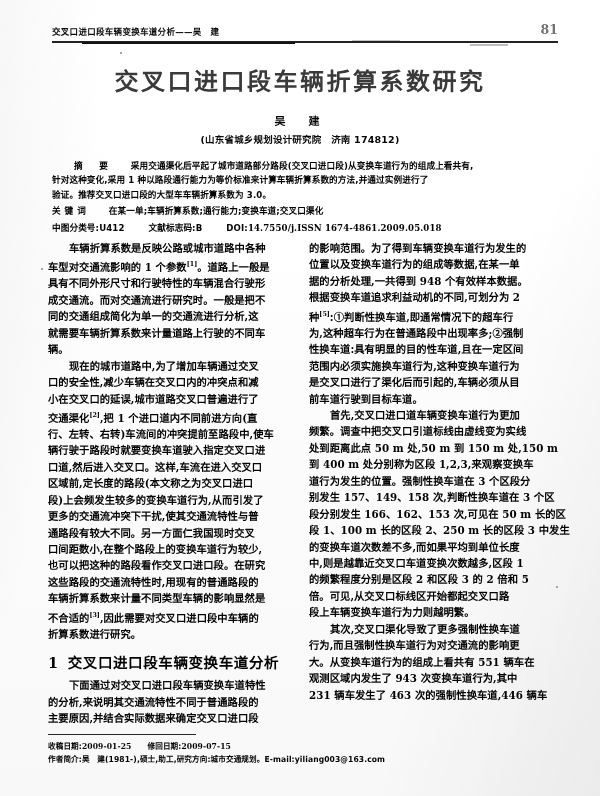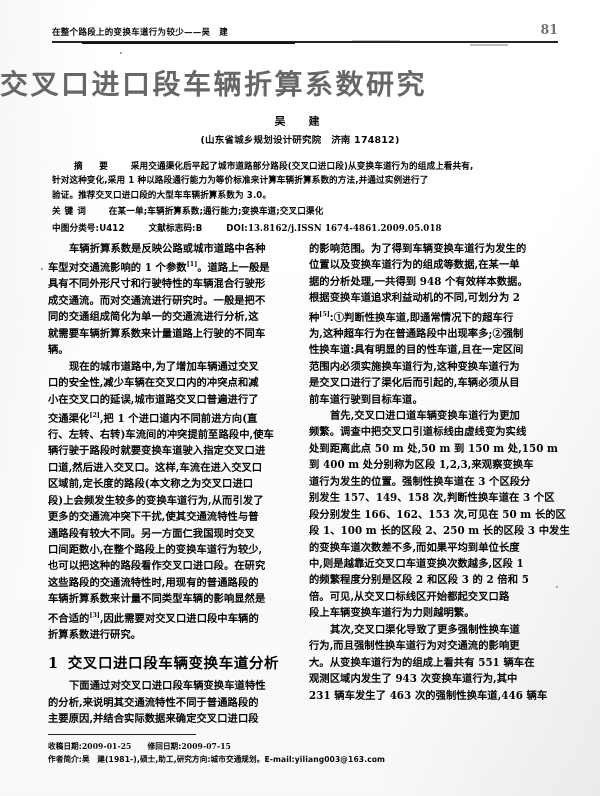--- a/index.html
+++ b/index.html
@@ -85,25 +85,26 @@
     height: 2px;
     background: #1b1b1b;
   }
 
   
   .title {
     position: absolute;
     top: 62px;
     left: 0;
     width: 100%;
-    font-size: 28px;
+    text-align: center;
+    font-size: 24px;
     font-weight: 700;
     letter-spacing: 2.5px;
     font-family: "DejaVu Serif", "Liberation Serif", serif;
-    color: #a16207;
+    color: #0c4a6e;
   }
   .author {
     position: absolute;
     top: 112px;
     left: 0;
     width: 100%;
     text-align: center;
     font-size: 11px;
     font-weight: 700;
     letter-spacing: 6px;
@@ -220,42 +221,42 @@
     <rect x="41" y="268" width="2" height="2" fill="#555"></rect>
     <rect x="556" y="586" width="2" height="2" fill="#606060"></rect>
     <rect x="300" y="214" width="1" height="1" fill="#666"></rect>
     <rect x="470" y="44" width="38" height="2" fill="#777"></rect>
     <rect x="352" y="40" width="48" height="1.5" fill="#888"></rect>
   </svg>
 
   <div class="content">
 
     <div class="runhead">
-      <div class="runhead-text">在整个路段上的变换车道行为较少——吴　建</div>
+      <div class="runhead-text">交叉口进口段车辆变换车道分析——吴　建</div>
       <div class="runhead-page">81</div>
     </div>
     <div class="rule-top"></div>
 
     <div class="title">交叉口进口段车辆折算系数研究</div>
     <div class="author">吴　建</div>
     <div class="affil">(山东省城乡规划设计研究院　济南 174812)</div>
 
     <div class="abs-block">
       <div class="abs-line l1">
         <span class="abs-lead">摘　要</span><span>采用交通渠化后平起了城市道路部分路段(交叉口进口段)从变换车道行为的组成上看共有,</span>
       </div>
       <div class="abs-line l2">针对这种变化,采用 1 种以路段通行能力为等价标准来计算车辆折算系数的方法,并通过实例进行了</div>
       <div class="abs-line l3">验证。推荐交叉口进口段的大型车车辆折算系数为 3.0。</div>
 
       <div class="abs-line kw-line">
         <span class="abs-lead">关键词</span><span>在某一单;车辆折算系数;通行能力;变换车道;交叉口渠化</span>
       </div>
 
       <div class="abs-line cls-line">
-        <span>中图分类号:</span><span>U412</span><span class="gap-md"></span><span>文献标志码:</span><span>B</span><span class="gap-md"></span><span>DOI:</span><span class="num">13.8162/j.ISSN 1674-4861.2009.05.018</span>
+        <span>中图分类号:</span><span>U412</span><span class="gap-md"></span><span>文献标志码:</span><span>B</span><span class="gap-md"></span><span>DOI:</span><span class="num">14.7550/j.ISSN 1674-4861.2009.05.018</span>
       </div>
     </div>
 
     <div class="col col-left">
         <div class="p-line indent">车辆折算系数是反映公路或城市道路中各种</div>
         <div class="p-line">车型对交通流影响的 1 个参数<span class="sup">[1]</span>。道路上一般是</div>
         <div class="p-line">具有不同外形尺寸和行驶特性的车辆混合行驶形</div>
         <div class="p-line">成交通流。而对交通流进行研究时。一般是把不</div>
         <div class="p-line">同的交通组成简化为单一的交通流进行分析,这</div>
         <div class="p-line">就需要车辆折算系数来计量道路上行驶的不同车</div>

